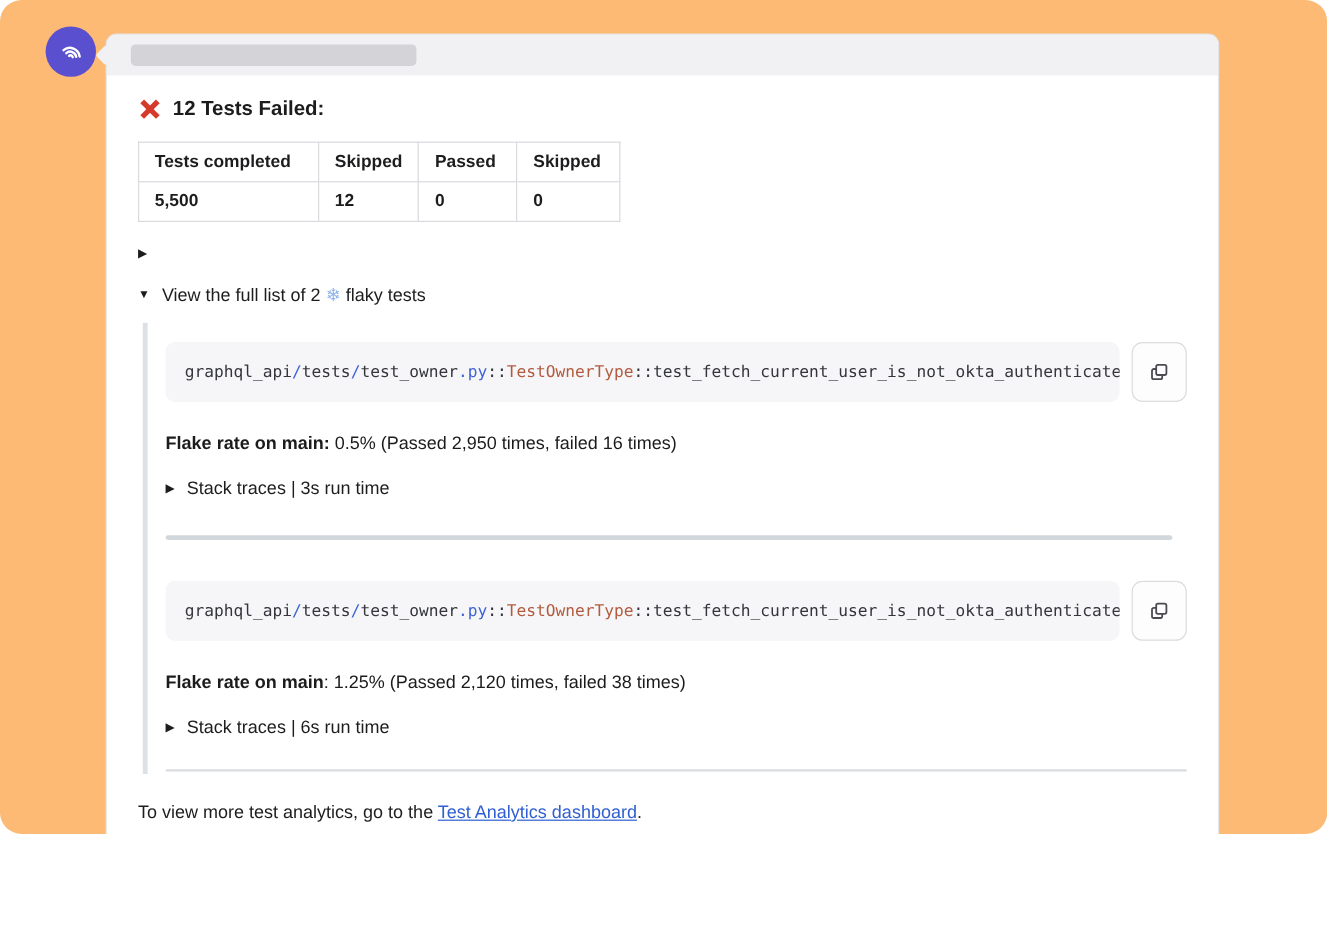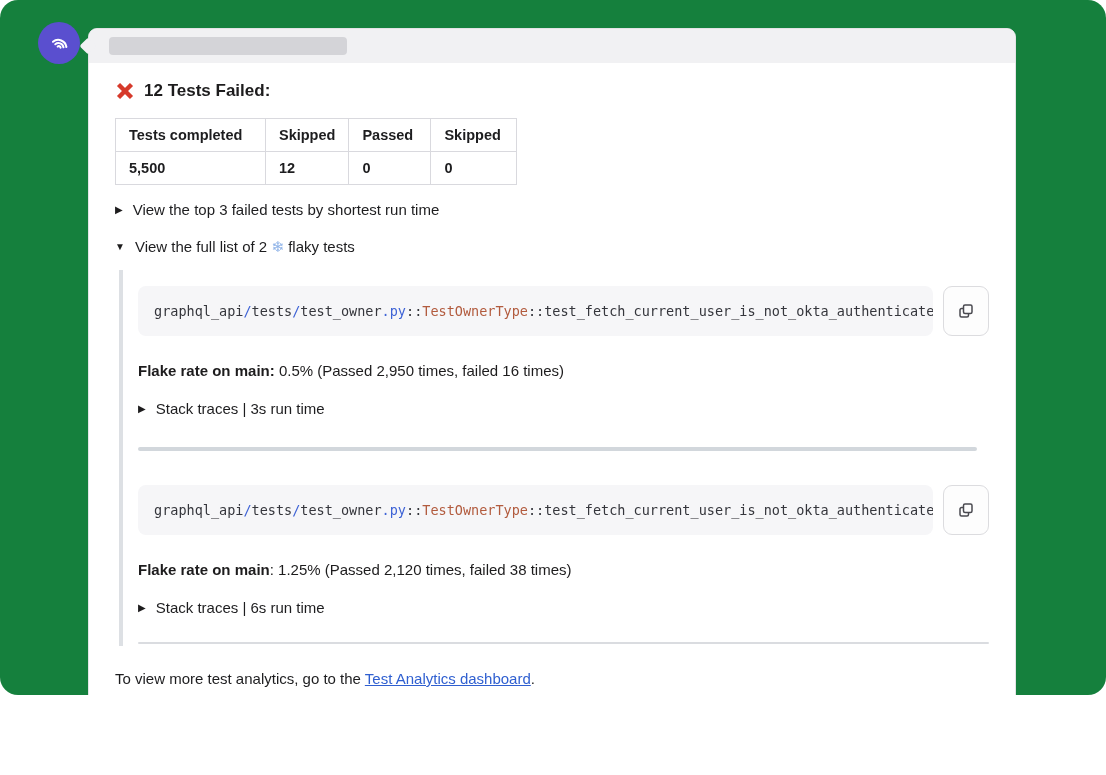--- a/index.html
+++ b/index.html
@@ -1,38 +1,38 @@
 <!DOCTYPE html>
 <html><head>
 <meta charset="utf-8">
 <style>
   * { margin:0; padding:0; box-sizing:border-box; }
   html,body { background:#ffffff; font-family:"Liberation Sans","DejaVu Sans",sans-serif; color:#1d1d1f; }
-  .stage { position:relative; width:1106px; height:695px; background:#15803d; overflow:hidden;border-radius:18px; }
+  .stage { position:relative; width:1106px; height:695px; background:#fdba74; overflow:hidden;border-radius:18px; }
 
   
   .avatar { position:absolute; left:38px; top:22px; width:42px; height:42px; border-radius:50%;
             background:#5a4fcf; display:flex; align-items:center; justify-content:center; }
 
   
   .card { position:absolute; left:88px; top:28px; width:928px; height:717px;
           background:#ffffff; border:1px solid #e3e3e6; border-radius:9px; }
   .card-header { position:relative; height:34px; background:#f1f1f3; border-radius:8px 8px 0 0; }
   .tail { position:absolute; left:-7px; top:11px; width:12px; height:12px; background:#f1f1f3;
           transform:rotate(45deg); border-radius:2px; }
   .redacted-bar { position:absolute; left:20px; top:8px; width:238px; height:18px;
                   background:#d4d4d8; border-radius:4px; }
   .card-body { padding:18px 26px 0 26px; font-size:15px; }
 
   
   .title-row { display:flex; align-items:center; gap:9px; margin-bottom:17px; }
   .title { font-size:17px; font-weight:700; color:#1d1c1d; }
 
   
-  table.results { border-collapse:collapse; margin-bottom:16px; font-size:14.5px; }
+  table.results { border-collapse:collapse; margin-bottom:22px; font-size:14.5px; }
   table.results th, table.results td { border:1px solid #d9d9de; padding:8px 13px; text-align:left;font-weight:bold; }
   table.results th { font-weight:700; }
   table.results th:first-child, table.results td:first-child { min-width:150px; }
   table.results th:nth-child(2), table.results td:nth-child(2) { min-width:78px; }
   table.results th:nth-child(3), table.results td:nth-child(3) { min-width:82px; }
   table.results th:nth-child(4), table.results td:nth-child(4) { min-width:86px; }
 
   
   .toggle-row { display:flex; align-items:center; gap:10px; margin-bottom:20px; cursor:default; }
   .tri { font-size:10px; color:#1d1c1d; line-height:1; }
@@ -109,21 +109,20 @@
             <td>5,500</td>
             <td>12</td>
             <td>0</td>
             <td>0</td>
           </tr>
         </tbody>
       </table>
 
       <div class="toggle-row">
         <span class="tri">▶</span>
-        <span>View the top 3 failed tests by shortest run time</span>
       </div>
 
       <div class="toggle-row" style="margin-bottom:0;">
         <span class="tri">▼</span>
         <span>
           <span>View the full list of 2</span>
           <span class="snowflake">❄</span>
           <span>flaky tests</span>
         </span>
       </div>

